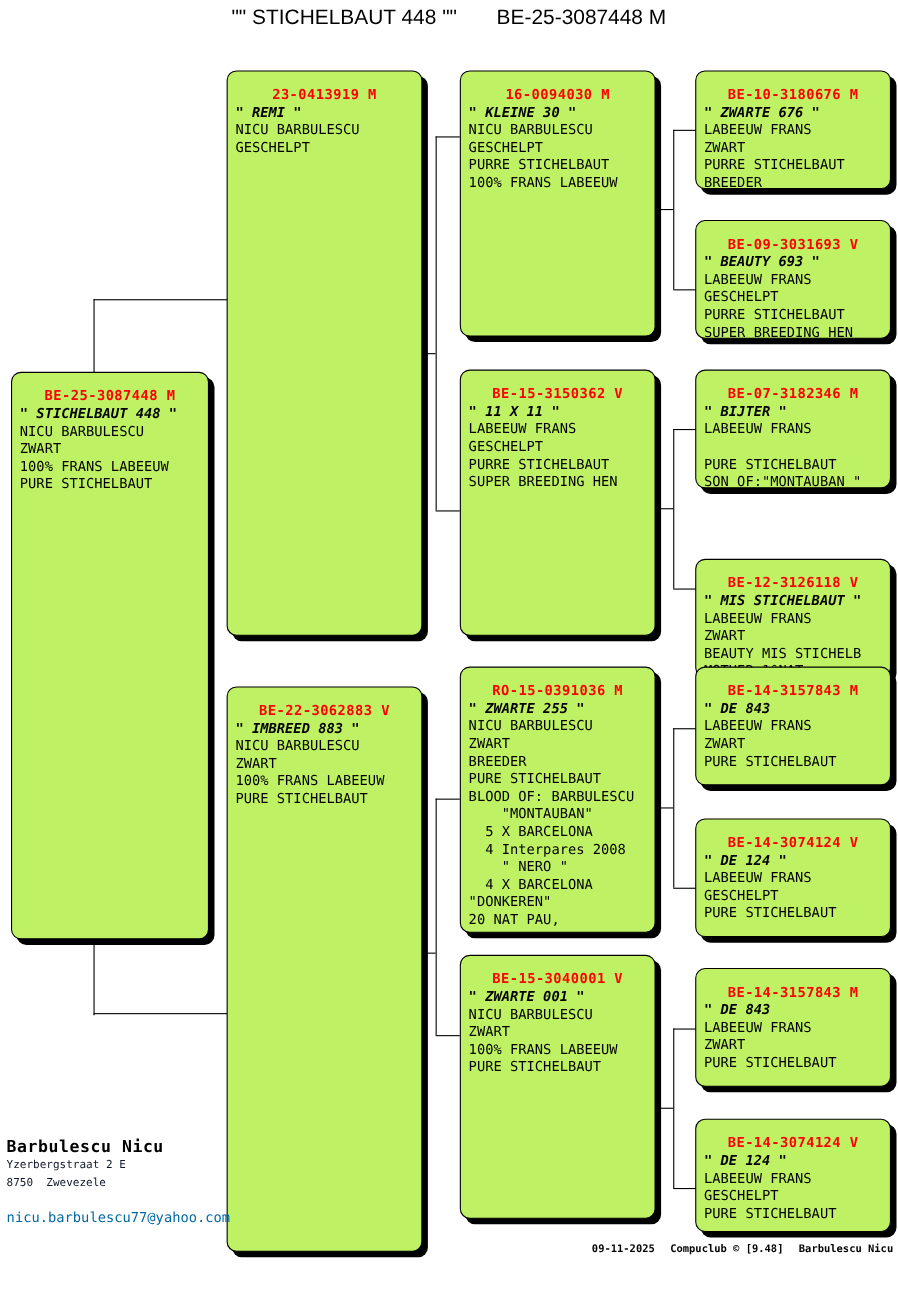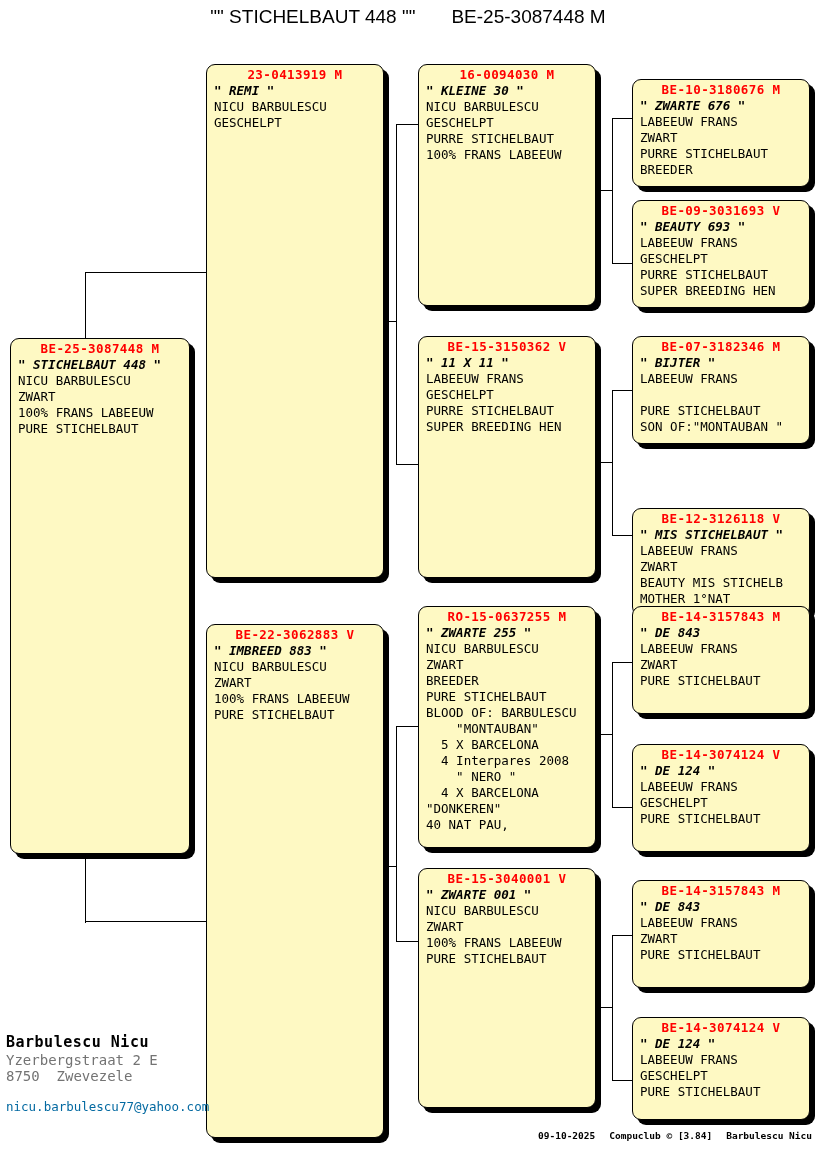--- a/index.html
+++ b/index.html
@@ -16,25 +16,25 @@
     text-align:center;
     font-family:"Liberation Sans","DejaVu Sans",sans-serif;
     font-size:19px;color:#000;white-space:pre;
   }
   #header .gap{display:inline-block;width:36px;}
 
   
   .box{
     position:absolute;
     box-sizing:border-box;
-    background:#fef9c3;
+    background:#bef264;
     border:1.4px solid #000000;
     border-radius:9px;
     box-shadow:5px 5px 0 0 #000000;
-    padding:2px 0 0 0;
+    padding:13px 0 0 0;
     overflow:hidden;
   }
   .box .ring{
     display:block;
     text-align:center;
     color:#ff0000;
     font-weight:bold;
     font-size:12.5px;
     letter-spacing:0.4px;
     line-height:16px;
@@ -67,21 +67,21 @@
 
   
   #owner{
     position:absolute;left:6px;top:1032px;width:330px;
   }
   #owner .name{
     font-size:15px;font-weight:bold;letter-spacing:0.5px;
     line-height:20px;color:#000;white-space:pre;
   }
   #owner .addr{
-    font-size:14px;line-height:16px;color:#737373;white-space:pre;
+    font-size:10px;line-height:16px;color:#0f172a;white-space:pre;
   }
   #owner .mail{
     font-size:12.5px;line-height:16px;color:#0369a1;white-space:pre;
     margin-top:15px;
   }
   #credits{
     position:absolute;left:0;top:1130px;width:812px;
     text-align:right;
     font-size:9.5px;font-weight:bold;color:#000;white-space:pre;
   }
@@ -164,46 +164,46 @@
 <div class="box" style="left:418px;top:336px;width:178px;height:242px;">
   <span class="ring">BE-15-3150362 V</span>
   <span class="nick">" 11 X 11 "</span>
   <span class="ln">LABEEUW FRANS</span>
   <span class="ln">GESCHELPT</span>
   <span class="ln">PURRE STICHELBAUT</span>
   <span class="ln">SUPER BREEDING HEN</span>
 </div>
 
 <div class="box" style="left:418px;top:606px;width:178px;height:242px;">
-  <span class="ring">RO-15-0637255 M</span>
+  <span class="ring">RO-15-0391036 M</span>
   <span class="nick">" ZWARTE 255 "</span>
   <span class="ln">NICU BARBULESCU</span>
   <span class="ln">ZWART</span>
   <span class="ln">BREEDER</span>
   <span class="ln">PURE STICHELBAUT</span>
   <span class="ln">BLOOD OF: BARBULESCU</span>
   <span class="ln">    "MONTAUBAN"</span>
   <span class="ln">  5 X BARCELONA</span>
   <span class="ln">  4 Interpares 2008</span>
   <span class="ln">    " NERO "</span>
   <span class="ln">  4 X BARCELONA</span>
   <span class="ln">"DONKEREN"</span>
-  <span class="ln">40 NAT PAU,</span>
+  <span class="ln">20 NAT PAU,</span>
 </div>
 
 <div class="box" style="left:418px;top:868px;width:178px;height:240px;">
   <span class="ring">BE-15-3040001 V</span>
   <span class="nick">" ZWARTE 001 "</span>
   <span class="ln">NICU BARBULESCU</span>
   <span class="ln">ZWART</span>
   <span class="ln">100% FRANS LABEEUW</span>
   <span class="ln">PURE STICHELBAUT</span>
 </div>
 
-<div class="box" style="left:632px;top:64px;width:178px;height:108px;margin-top:15px;">
+<div class="box" style="left:632px;top:64px;width:178px;height:108px;">
   <span class="ring">BE-10-3180676 M</span>
   <span class="nick">" ZWARTE 676 "</span>
   <span class="ln">LABEEUW FRANS</span>
   <span class="ln">ZWART</span>
   <span class="ln">PURRE STICHELBAUT</span>
   <span class="ln">BREEDER</span>
 </div>
 
 <div class="box" style="left:632px;top:200px;width:178px;height:108px;">
   <span class="ring">BE-09-3031693 V</span>
@@ -264,13 +264,13 @@
   <span class="ln">PURE STICHELBAUT</span>
 </div>
 
 <div id="owner">
   <div class="name">Barbulescu Nicu</div>
   <div class="addr">Yzerbergstraat 2 E</div>
   <div class="addr">8750  Zwevezele</div>
   <div class="mail">nicu.barbulescu77@yahoo.com</div>
 </div>
 
-<div id="credits"><span>09-10-2025</span><span class="sp"></span><span>Compuclub © [3.84]</span><span class="sp"></span><span>Barbulescu Nicu</span></div>
+<div id="credits"><span>09-11-2025</span><span class="sp"></span><span>Compuclub © [9.48]</span><span class="sp"></span><span>Barbulescu Nicu</span></div>
 
 </body></html>

